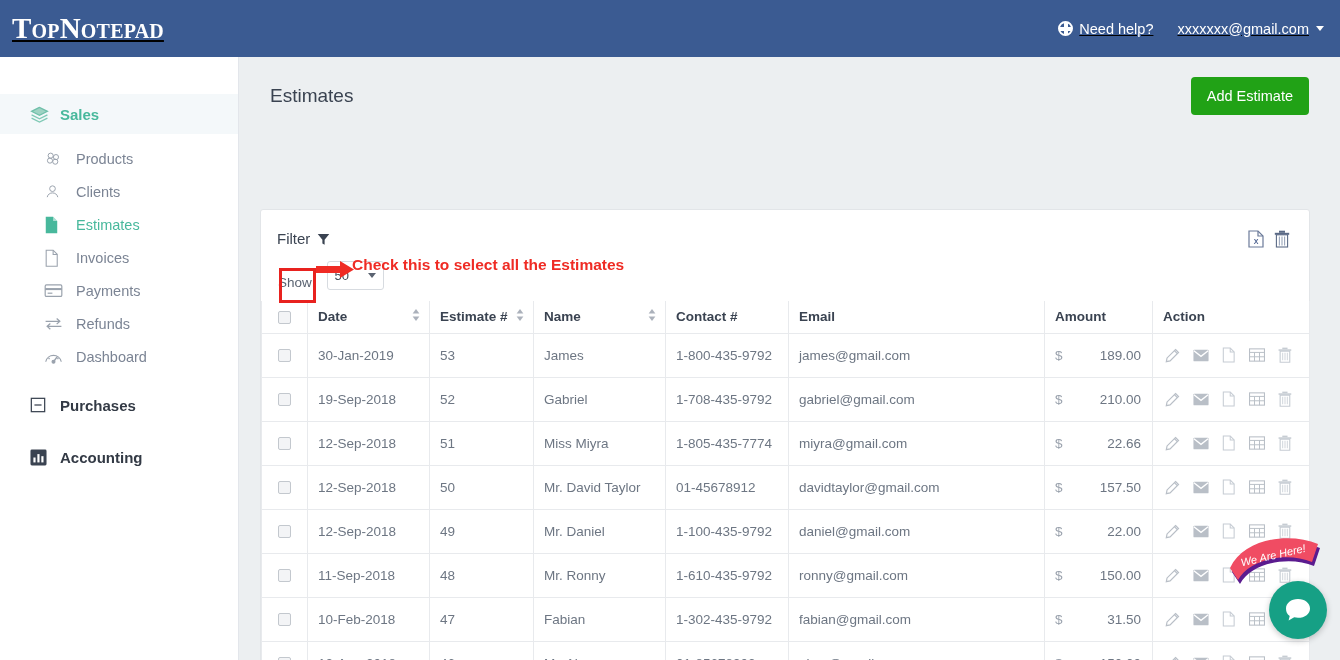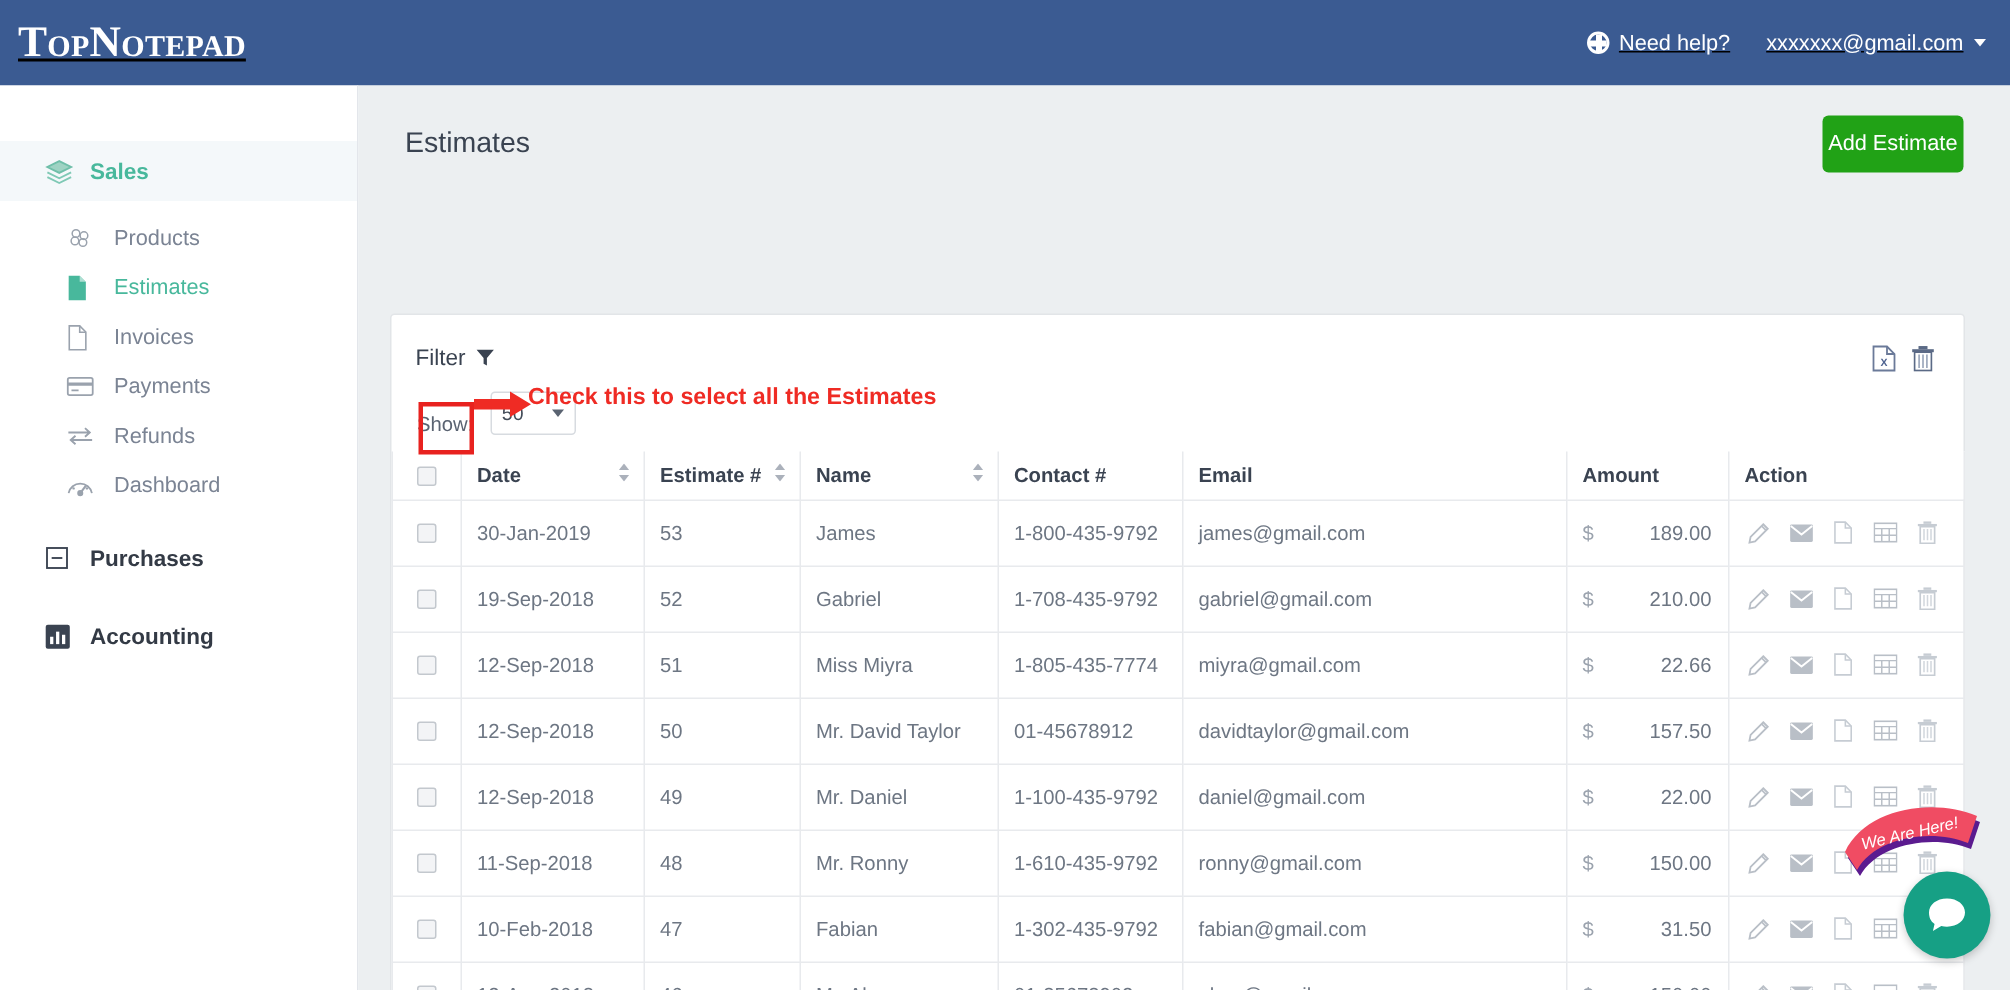--- a/index.html
+++ b/index.html
@@ -99,21 +99,21 @@
   }
   .page-title { font-size: 19px; color: #3a4351; }
   .btn-add {
     margin-left: auto;
     background: #21a216;
     color: #fff;
     border: none;
     border-radius: 4px;
     font-size: 14.5px;
     font-family: "Liberation Sans", sans-serif;
-    padding: 11px 4px;
+    padding: 11px 16px;
     cursor: pointer;
   }
 
   .panel {
     position: absolute; top: 152px; left: 21px;
     width: 1050px; height: 500px;
     background: #ffffff;
     border: 1px solid #e2e5e8;
     border-radius: 3px;
   }
@@ -275,20 +275,29 @@
         <svg width="19" height="17" viewBox="0 0 24 24" fill="none" stroke="#9aa2ad" stroke-width="1.4">
           <circle cx="8" cy="8" r="3.6"></circle>
             <circle cx="15.5" cy="10" r="3.6"></circle>
           <circle cx="7" cy="15" r="3.6"></circle>
             <circle cx="14.5" cy="16.5" r="3.6"></circle>
         </svg>
       </span>
       <span>Products</span>
     </div>
 
+    <div class="side-item">
+      <span class="iicon">
+        <svg width="17" height="17" viewBox="0 0 24 24" fill="none" stroke="#9aa2ad" stroke-width="1.4">
+          <circle cx="12" cy="8" r="4"></circle>
+          <path d="M4.5 20c1-4.2 4-6 7.5-6s6.5 1.8 7.5 6"></path>
+        </svg>
+      </span>
+      <span>Clients</span>
+    </div>
 
     <div class="side-item active">
       <span class="iicon">
         <svg width="15" height="18" viewBox="0 0 18 22">
           <path d="M2 1h9l5 5v15H2z" fill="#48b89c"></path>
           <path d="M11 1v5h5" fill="#ffffff" opacity=".55"></path>
         </svg>
       </span>
       <span>Estimates</span>
     </div>

